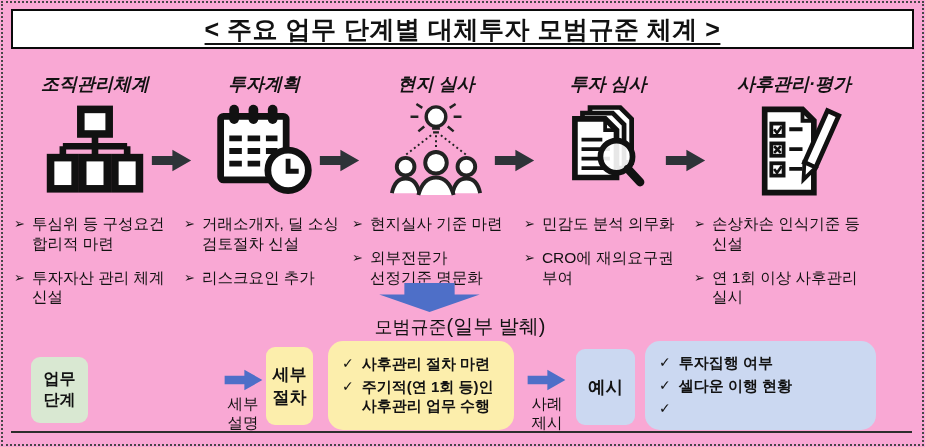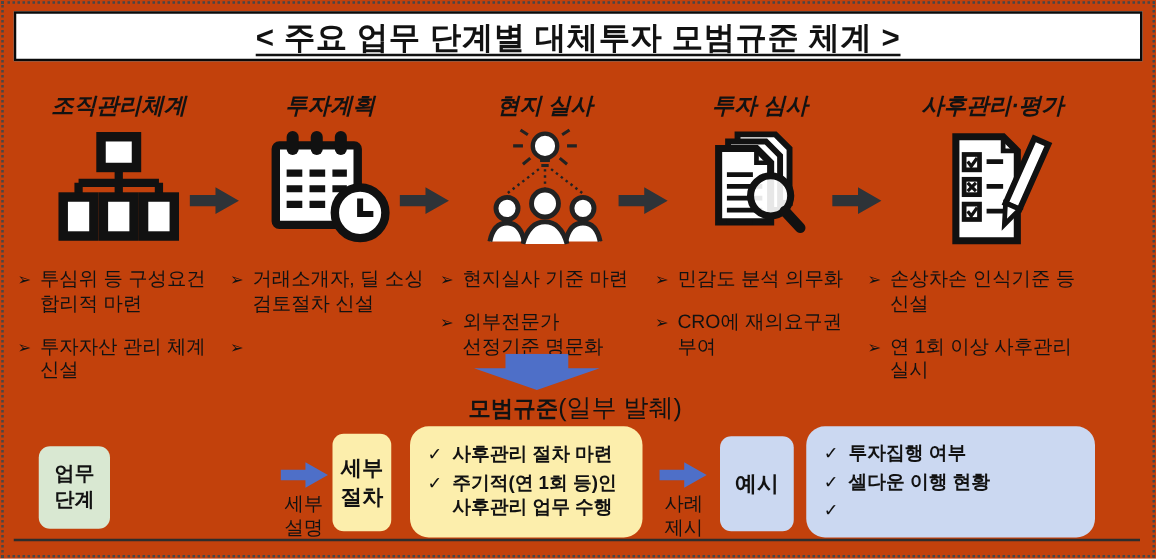--- a/index.html
+++ b/index.html
@@ -1,16 +1,16 @@
 <!DOCTYPE html>
 <html><head>
 <meta charset="utf-8">
 <style>
   html,body{margin:0;padding:0;background:#fff;}
-  #canvas{position:relative;width:925px;height:447px;background:#c2410c;overflow:hidden;
+  #canvas{position:relative;width:925px;height:447px;background:#f9a8d4;overflow:hidden;
           font-family:"Liberation Sans","DejaVu Sans",sans-serif;color:#121212;}
   .frame{position:absolute;inset:1px;border:2px dotted #474747;pointer-events:none;}
 
   
   .title-box{position:absolute;left:11px;top:9px;width:899px;height:36px;border:2px solid #0a0a0a;
              display:flex;align-items:center;justify-content:center;background:#fff;}
   .title-text{font-size:25px;font-weight:bold;letter-spacing:.5px;text-decoration:underline;
               text-underline-offset:5px;text-decoration-thickness:2px;}
 
   
@@ -24,21 +24,21 @@
   .bm{font-size:13px;line-height:1.5;}
   .bt{white-space:pre-line;}
 
   
   .flow-arrow{position:absolute;top:148px;width:43px;height:25px;}
   .fa1{left:150px}.fa2{left:318px}.fa3{left:493px}.fa4{left:664px}
 
   
   .down-arrow{position:absolute;left:377px;top:283px;width:105px;height:29px;}
   .excerpt{position:absolute;left:350px;top:313px;width:220px;text-align:center;font-size:18px;}
-  .excerpt .b{font-weight:bold;}
+  .excerpt .b{font-weight:normal;}
   .excerpt .r{font-size:20px;}
 
   
   .box{position:absolute;display:flex;align-items:center;justify-content:center;
        text-align:center;white-space:pre-line;box-sizing:border-box;}
   .green{background:#d9e8d2;}
   .yellow{background:#fceeac;}
   .blue{background:#cbd8f1;}
   .b-stage{left:31px;top:357px;width:57px;height:66px;border-radius:9px;font-size:16px;font-weight:bold;}
   .b-monitor{left:96px;top:341px;width:119px;height:89px;border-radius:15px;font-size:16.5px;line-height:1.45;}
@@ -110,20 +110,21 @@
       </svg>
     </div>
     <div class="bullets">
       <div class="bullet">
         <span class="bm">➢</span>
         <span class="bt">거래소개자, 딜 소싱
 검토절차 신설</span>
       </div>
       <div class="bullet">
         <span class="bm">➢</span>
+        <span class="bt">리스크요인 추가</span>
       </div>
     </div>
   </div>
 
   <div class="stage s3">
     <div class="stage-h">현지 실사</div>
     <div class="icon-wrap">
       <svg width="110" height="98" viewBox="0 0 110 100">
         <g stroke="#222" fill="none" stroke-width="2.5">
           <path d="M41 6 l-6 -4 M69 6 l6 -4 M37 15 h-8 M73 15 h8 M43 25 l-6 5 M67 25 l6 5"></path>

